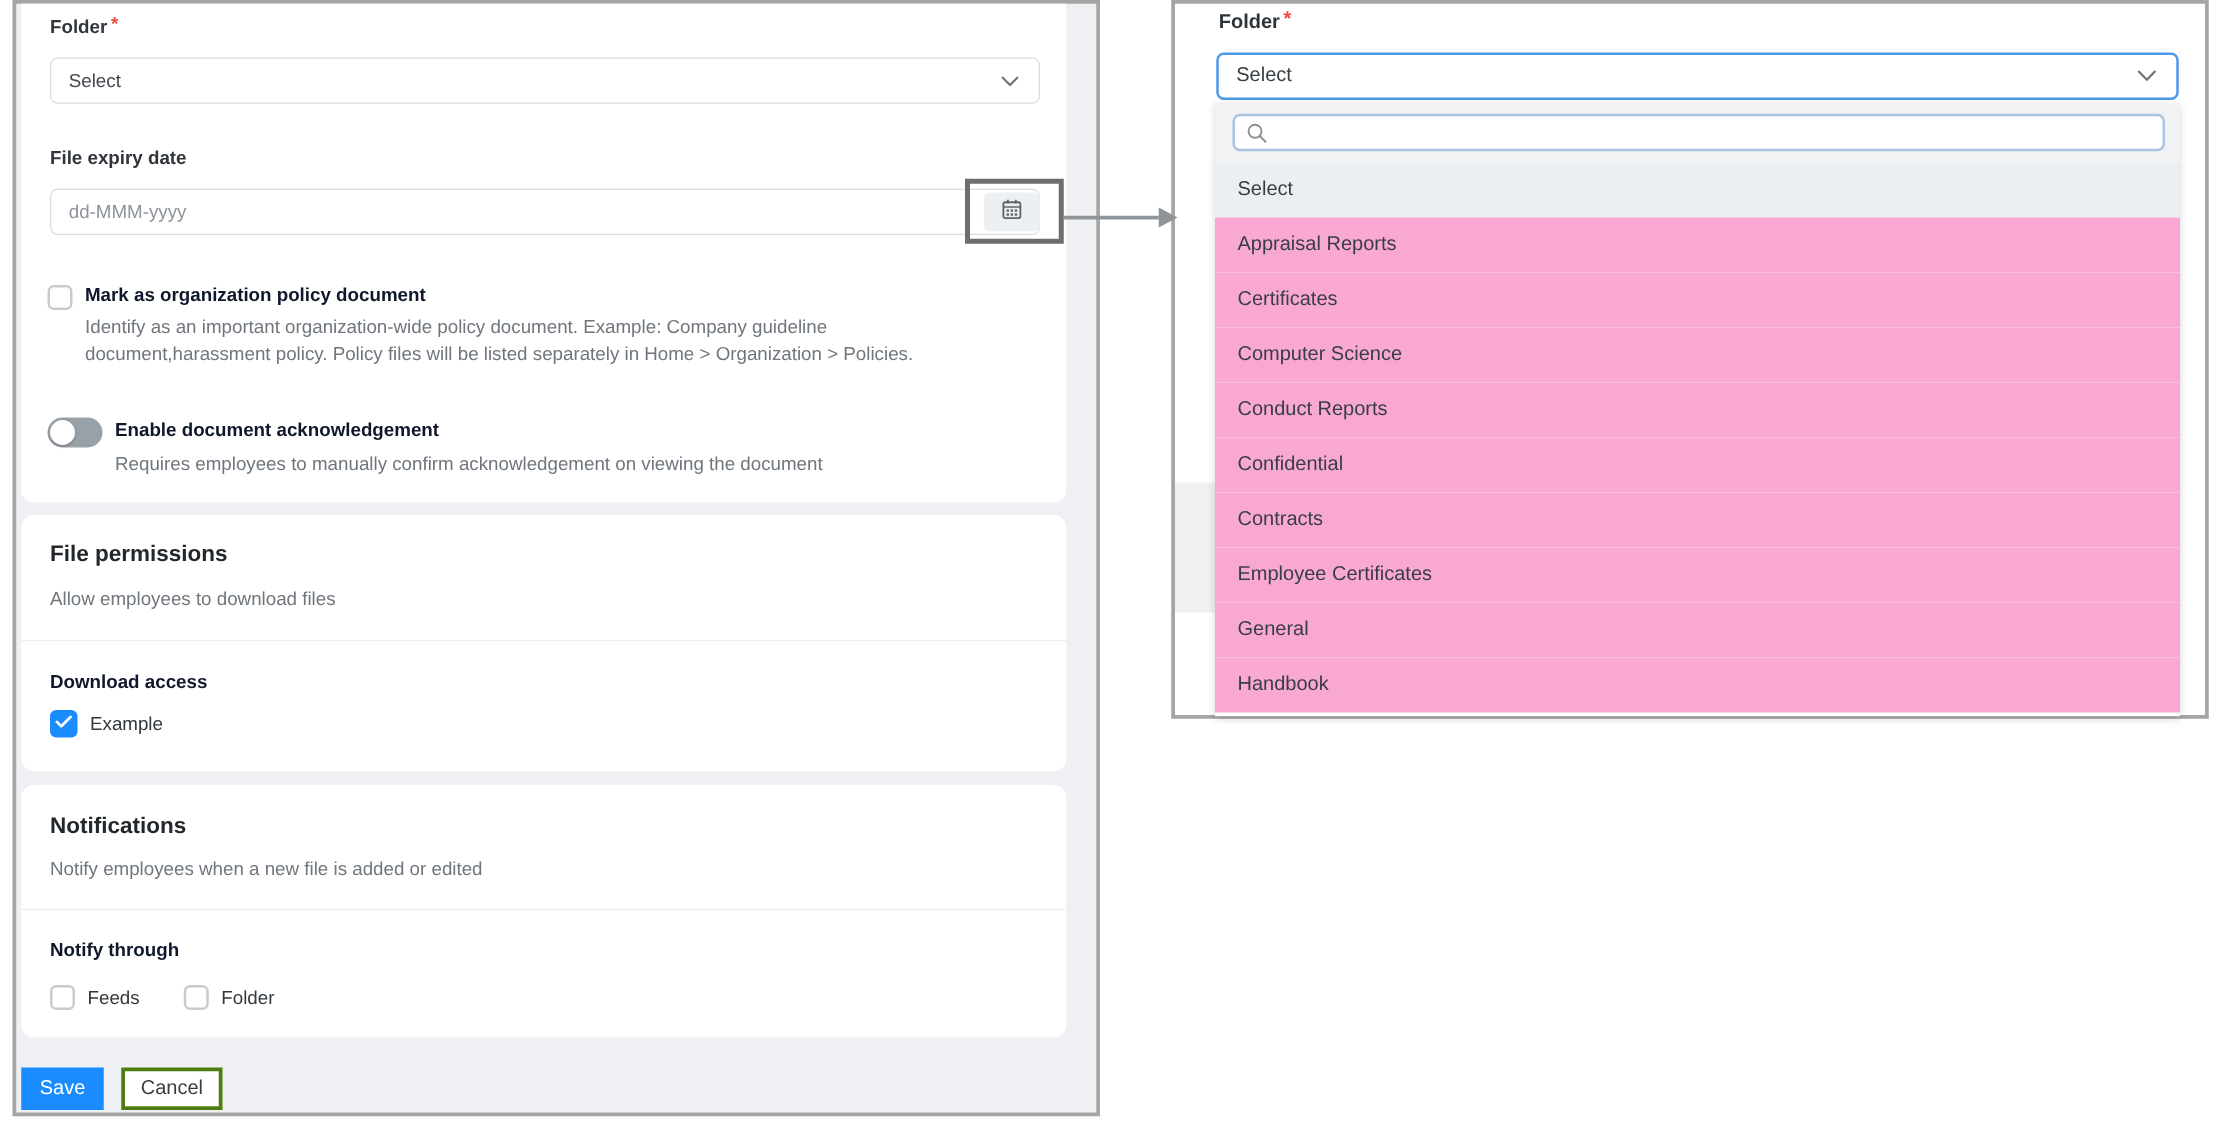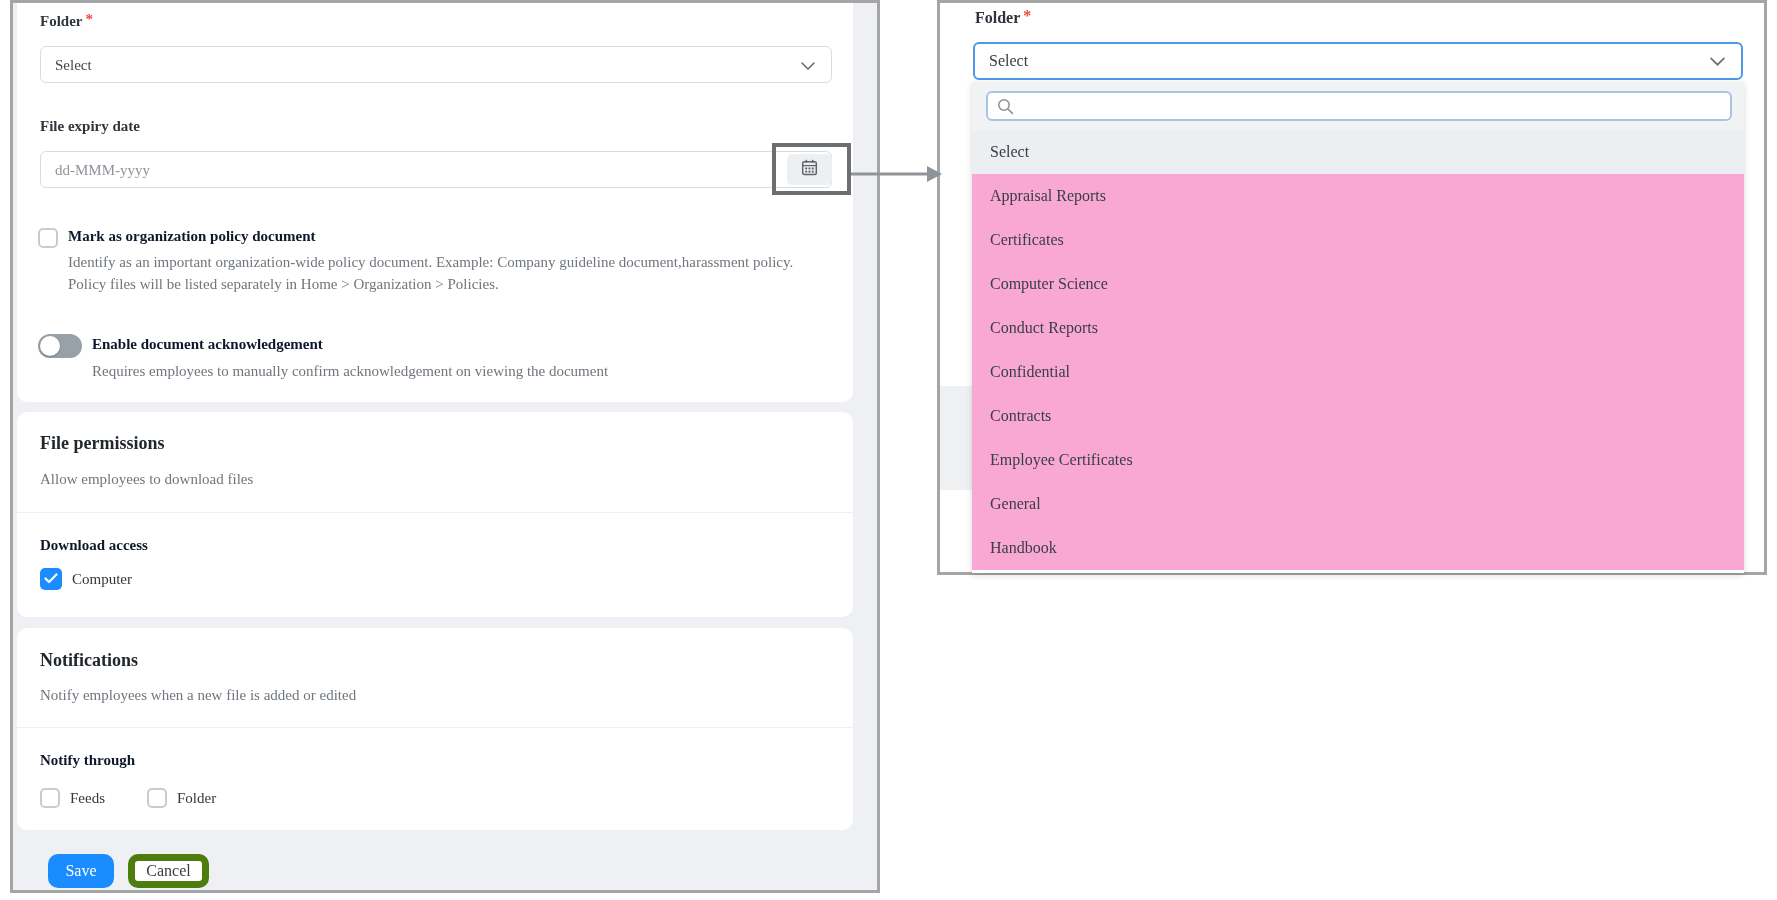--- a/index.html
+++ b/index.html
@@ -1,17 +1,17 @@
 <!DOCTYPE html>
 <html><head>
 <meta charset="utf-8">
 <style>
   * { margin:0; padding:0; box-sizing:border-box; }
   body { background:#fff; font-family:"Liberation Sans","DejaVu Sans",sans-serif; }
-  .canvas { position:relative; width:1777px; height:900px; background:#fff; overflow:hidden;font-family:Liberation Serif, serif; }
+  .canvas { position:relative; width:1777px; height:900px; background:#fff; overflow:hidden; }
   .abs { position:absolute; }
 
   
   .frame-left  { left:10px; top:0; width:870px; height:893px; border:3px solid #a5a5a5; background:#eef0f3; }
   .frame-right { left:937px; top:0; width:830px; height:575px; border:3px solid #a5a5a5; background:#ffffff; }
 
   
   .card { background:#fff; border-radius:10px; }
   .card-upload        { left:17px; top:3px;   width:836px; height:399px; border-radius:0 0 10px 10px; }
   .card-permissions   { left:17px; top:412px; width:836px; height:205px; }
@@ -40,23 +40,23 @@
 
   
   .cb { width:20px; height:20px; border:2px solid #c7ccd1; border-radius:5px; background:#fff; cursor:pointer; }
   .cb-checked { width:22px; height:22px; border:none; border-radius:5px; background:#1a8cff;
                 display:flex; align-items:center; justify-content:center; cursor:pointer; }
   .toggle { left:38px; top:334px; width:44px; height:24px; border-radius:12px; background:#99a1a8; cursor:pointer; }
   .knob { position:absolute; left:2px; top:2px; width:20px; height:20px; border-radius:50%; background:#fff;
           box-shadow:0 1px 2px rgba(0,0,0,.25); }
 
   
-  .btn { display:flex; align-items:center; justify-content:center; font-size:16px; border-radius:10px; cursor:pointer;margin-left:31px; }
+  .btn { display:flex; align-items:center; justify-content:center; font-size:16px; border-radius:0; cursor:pointer; }
   .btn-save   { left:17px; top:854px; width:66px; height:34px; background:#1a8cff; color:#fff; }
-  .btn-cancel { left:97px; top:854px; width:81px; height:34px; background:#fff; border:7px solid #4d7c0f; color:#383d42; }
+  .btn-cancel { left:97px; top:854px; width:81px; height:34px; background:#fff; border:3px solid #4d7c0f; color:#383d42; }
 
   
   .r-label { font-size:16px; font-weight:700; color:#2e343a; }
   .r-select { left:973px; top:42px; width:770px; height:38px; background:#fff; border:2px solid #4c99e8; border-radius:6px; }
   .r-select .input-text { font-size:16px; color:#373d43; }
   .popup { left:972px; top:82px; width:772px; height:491px; background:#fff; z-index:20;
            box-shadow:0 2px 6px rgba(0,0,0,.16); overflow:hidden; }
   .popup-header { position:absolute; left:0; top:0; width:772px; height:48px; background:#f0f2f4; }
   .search-box { position:absolute; left:14px; top:9px; width:746px; height:30px; background:#fff;
                 border:2px solid #a9c4e2; border-radius:6px; }
@@ -132,21 +132,21 @@
   <div class="abs subtext" style="left:40px; top:471px;">Allow employees to download files</div>
   <div class="abs divider" style="top:512px;"></div>
   <div class="abs bold-label" style="left:40px; top:537px;">Download access</div>
   <div class="abs cb-checked" style="left:40px; top:568px;">
     <span>
       <svg width="14" height="11" viewBox="0 0 14 11">
           <path d="M1.5 5.5l3.5 3.5L12.5 1.5" fill="none" stroke="#fff" stroke-width="2.2" stroke-linecap="round" stroke-linejoin="round"></path>
         </svg>
     </span>
   </div>
-  <div class="abs item-label" style="left:72px; top:571px;">Computer</div>
+  <div class="abs item-label" style="left:72px; top:571px;">Example</div>
 
   <div class="abs card card-notifications"></div>
   <div class="abs section-title" style="left:40px; top:650px;">Notifications</div>
   <div class="abs subtext" style="left:40px; top:687px;">Notify employees when a new file is added or edited</div>
   <div class="abs divider" style="top:727px;"></div>
   <div class="abs bold-label" style="left:40px; top:752px;">Notify through</div>
   <div class="abs cb" style="left:40px; top:788px;"></div>
   <div class="abs item-label" style="left:70px; top:790px;">Feeds</div>
   <div class="abs cb" style="left:147px; top:788px;"></div>
   <div class="abs item-label" style="left:177px; top:790px;">Folder</div>

